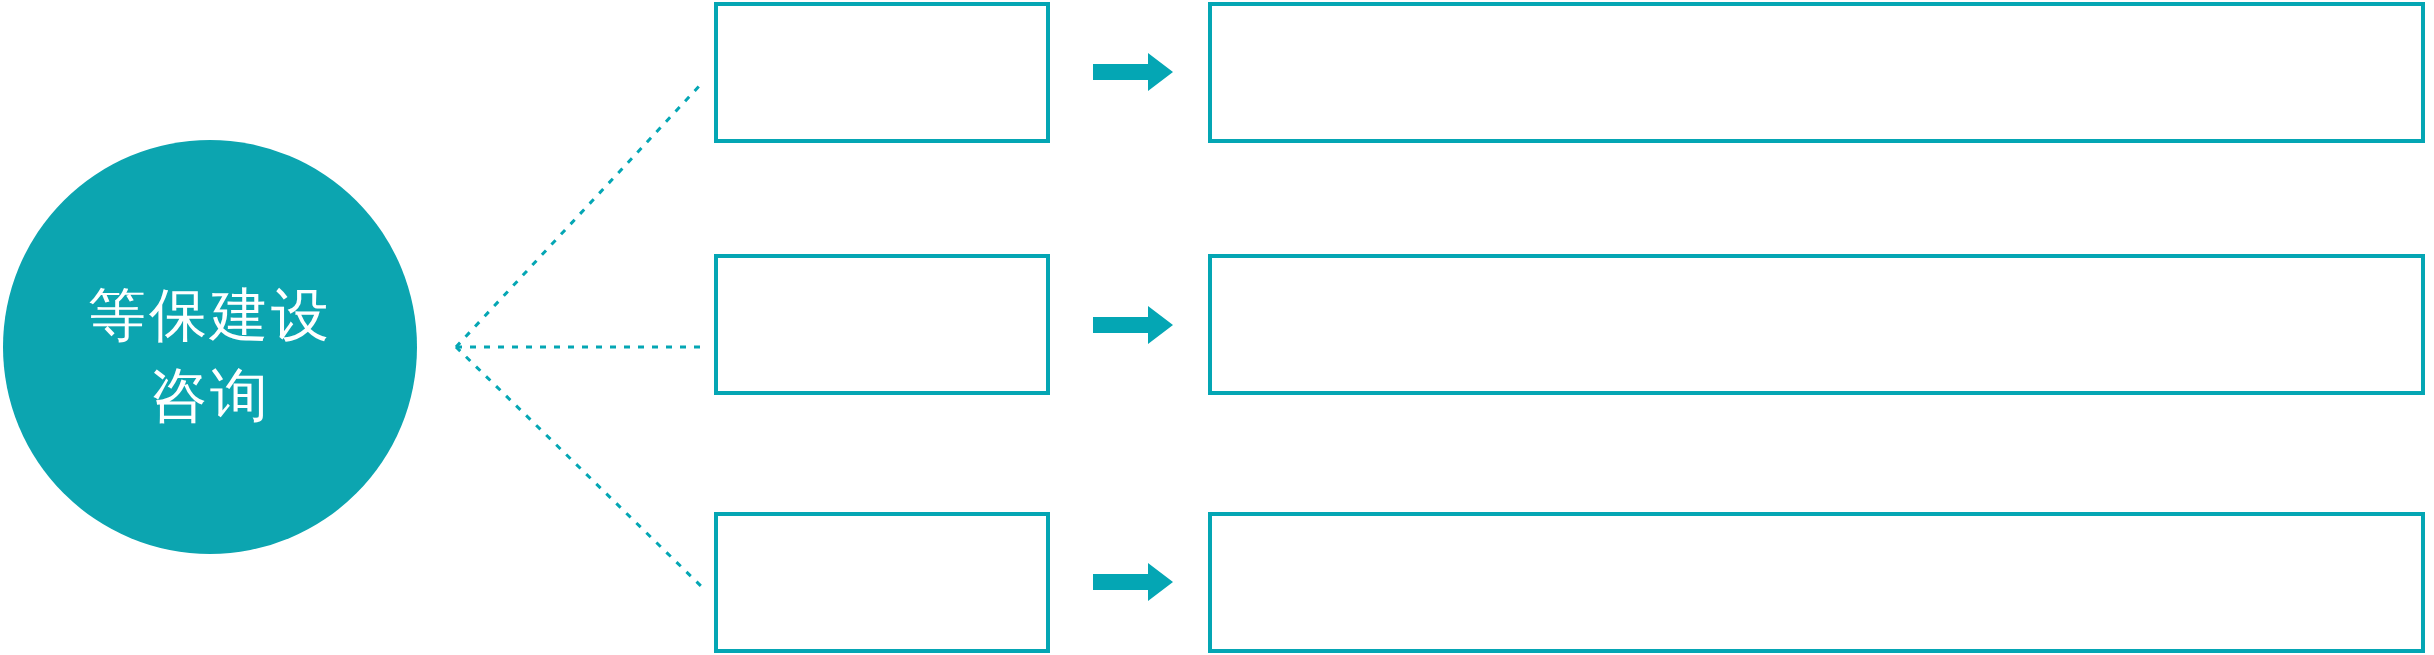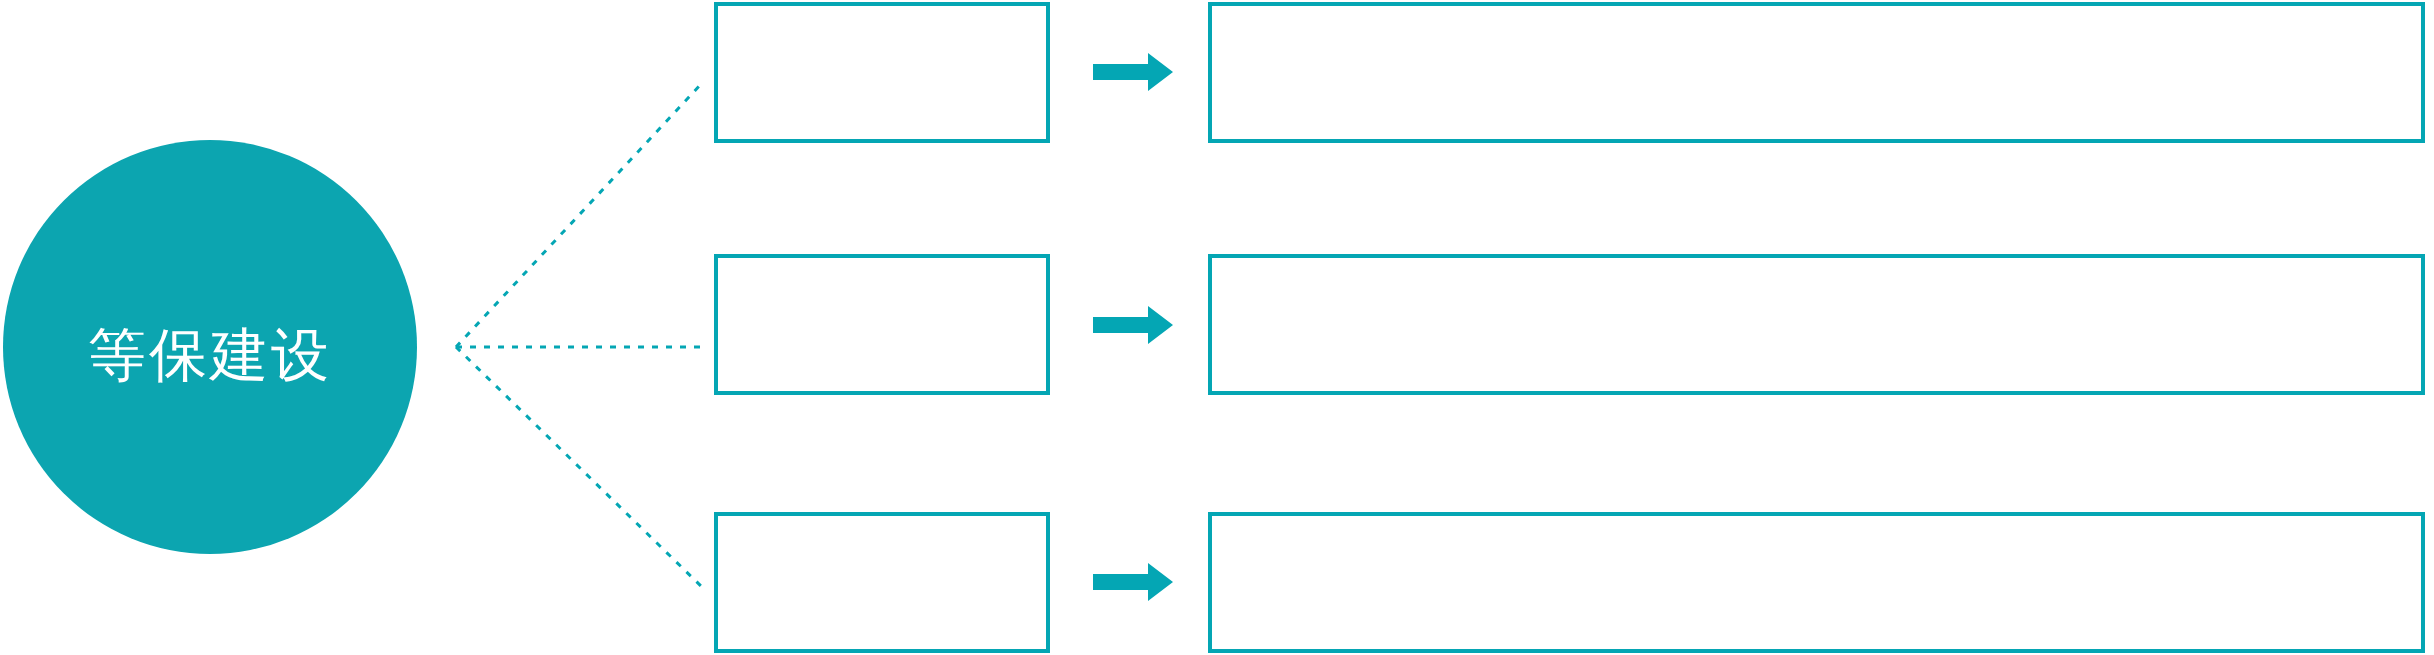--- a/index.html
+++ b/index.html
@@ -62,20 +62,21 @@
     display:block;width:100%;height:100%;
   }
 </style>
 </head>
 <body>
 
 <div class="canvas">
 
   <div class="hub-circle">
     <span class="line">等保建设</span>
+    <span class="line">咨询</span>
   </div>
 
   <svg class="connectors" viewBox="0 0 2434 655" xmlns="http://www.w3.org/2000/svg">
     <line x1="456" y1="347" x2="703" y2="82"></line>
     <line x1="456" y1="347" x2="707" y2="347"></line>
     <line x1="456" y1="347" x2="703" y2="588"></line>
   </svg>
 
   <div class="row row1">
     <div class="small-box">

